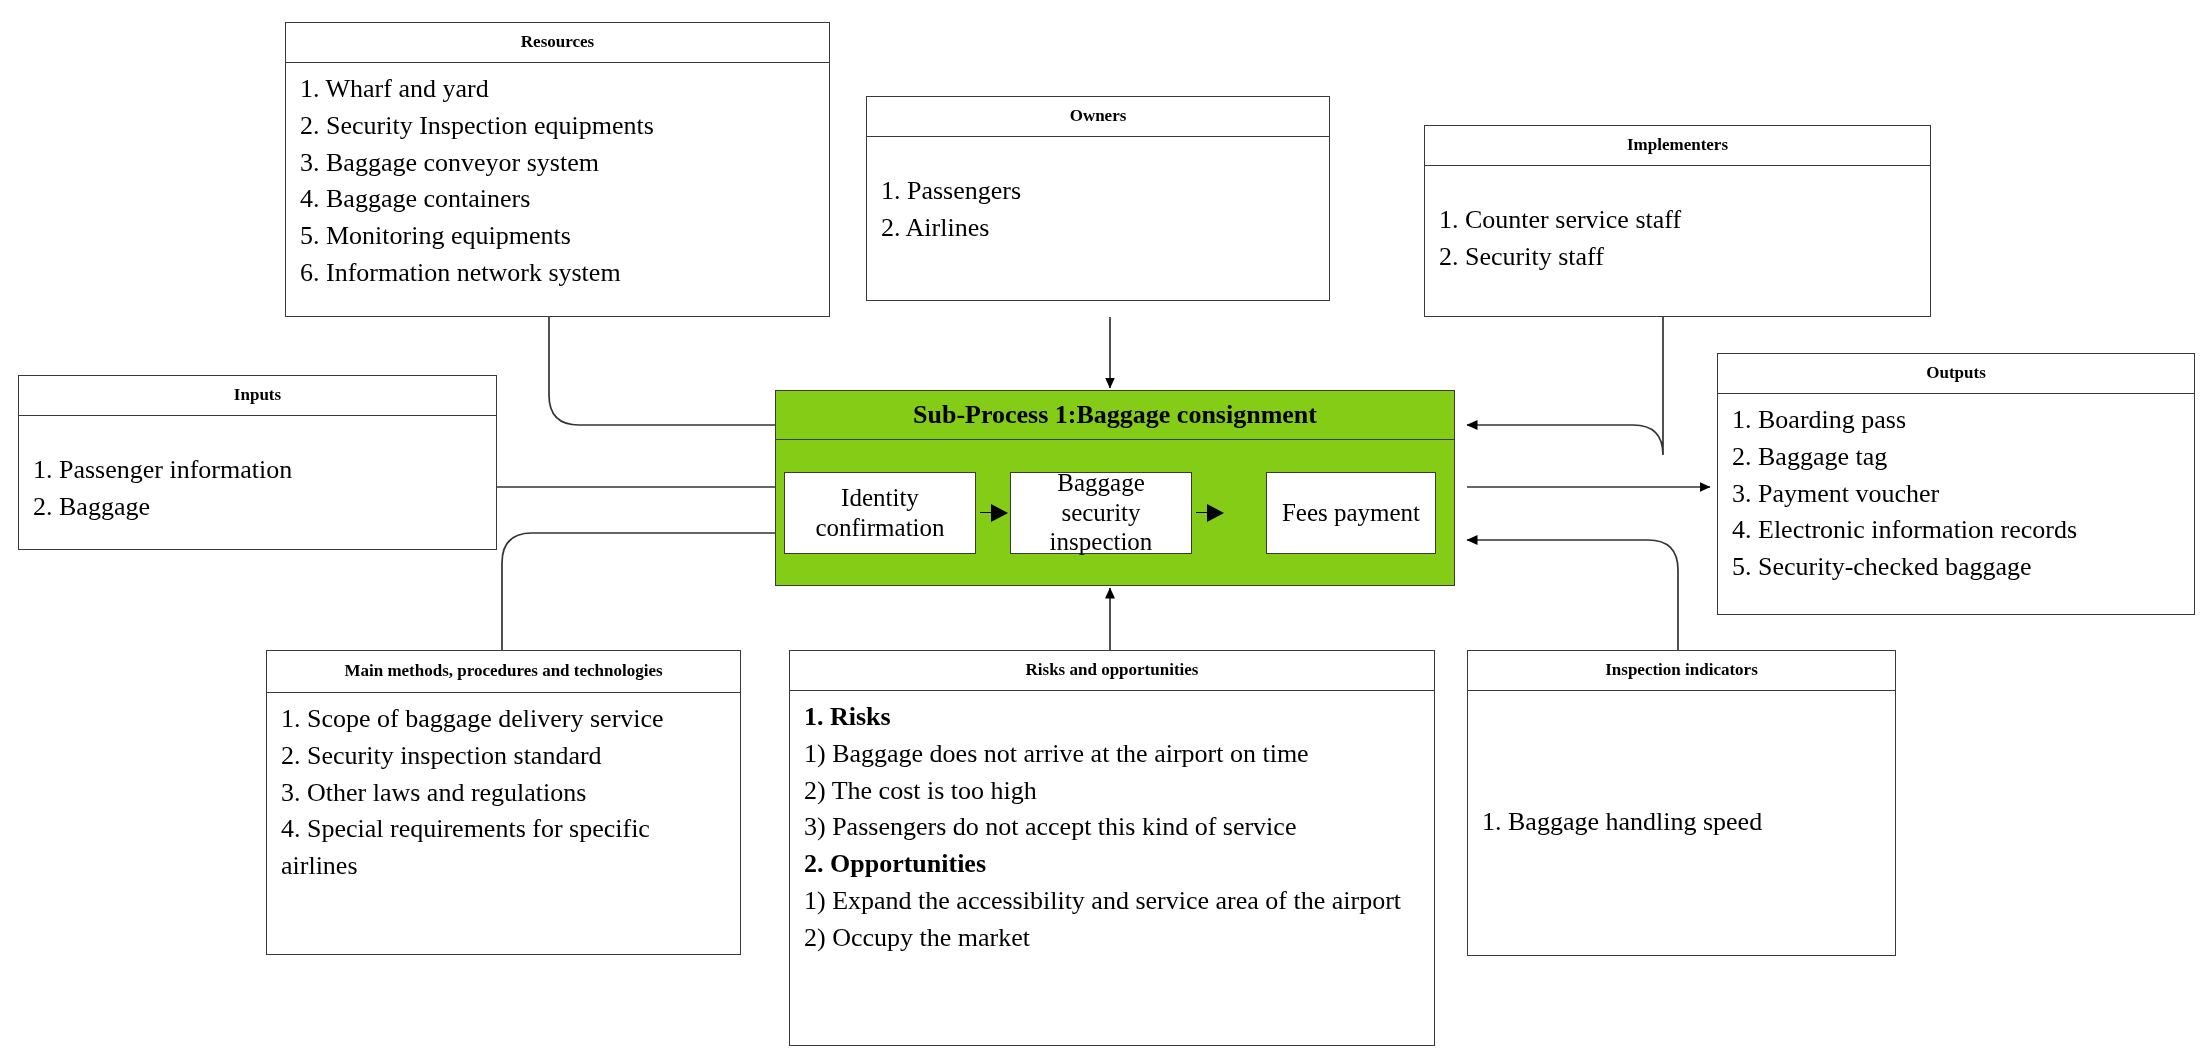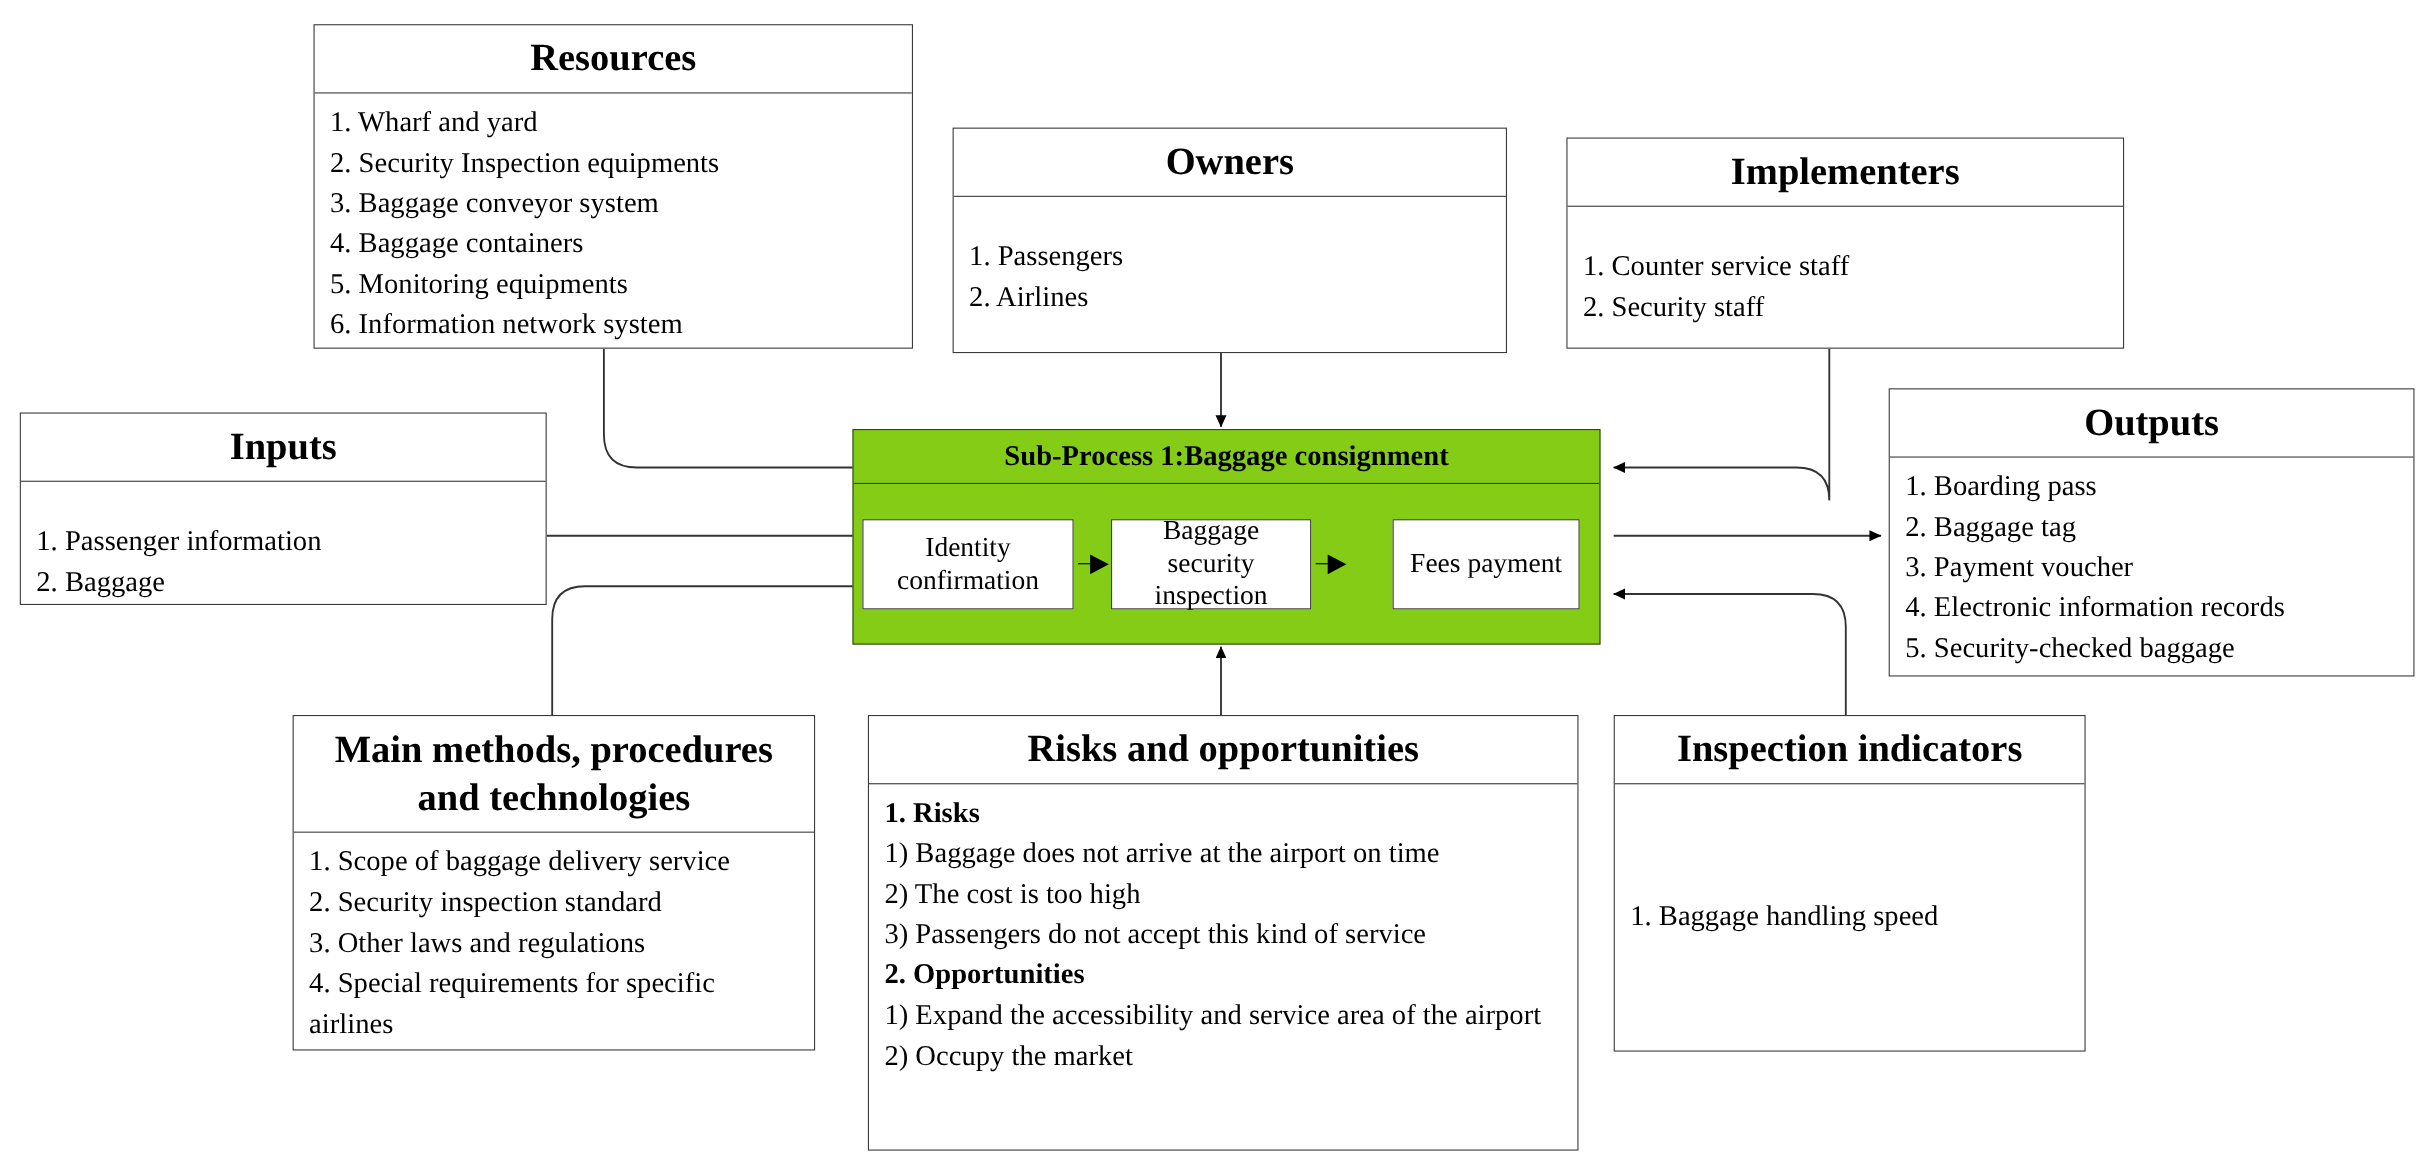--- a/index.html
+++ b/index.html
@@ -29,21 +29,21 @@
     border: 1.5px solid #3a3a3a;
     background: #ffffff;
     box-sizing: border-box;
     display: flex;
     flex-direction: column;
     z-index: 2;
   }
   .box-title {
     font-weight: bold;
     text-align: center;
-    font-size: 35px;
+    font-size: 17px;
     line-height: 1.22;
     padding: 9px 8px 9px 8px;
     border-bottom: 1.5px solid #3a3a3a;
     box-sizing: border-box;
   }
   .box-title.two-line {
     padding: 10px 14px 10px 14px;
   }
   .box-body {
     flex: 1;
@@ -175,21 +175,21 @@
     <div class="box-body">
       <div class="li">1. Wharf and yard</div>
       <div class="li">2. Security Inspection equipments</div>
       <div class="li">3. Baggage conveyor system</div>
       <div class="li">4. Baggage containers</div>
       <div class="li">5. Monitoring equipments</div>
       <div class="li">6. Information network system</div>
     </div>
   </div>
 
-  <div class="box" id="box-owners" style="left:866px; top:116px; width:504px; height:205px;">
+  <div class="box" id="box-owners" style="left:866px; top:96px; width:464px; height:205px;">
     <div class="box-title">Owners</div>
     <div class="box-body pad-top-gap">
       <div class="li">1. Passengers</div>
       <div class="li">2. Airlines</div>
     </div>
   </div>
 
   <div class="box" id="box-implementers" style="left:1424px; top:125px; width:507px; height:192px;">
     <div class="box-title">Implementers</div>
     <div class="box-body pad-top-gap">

